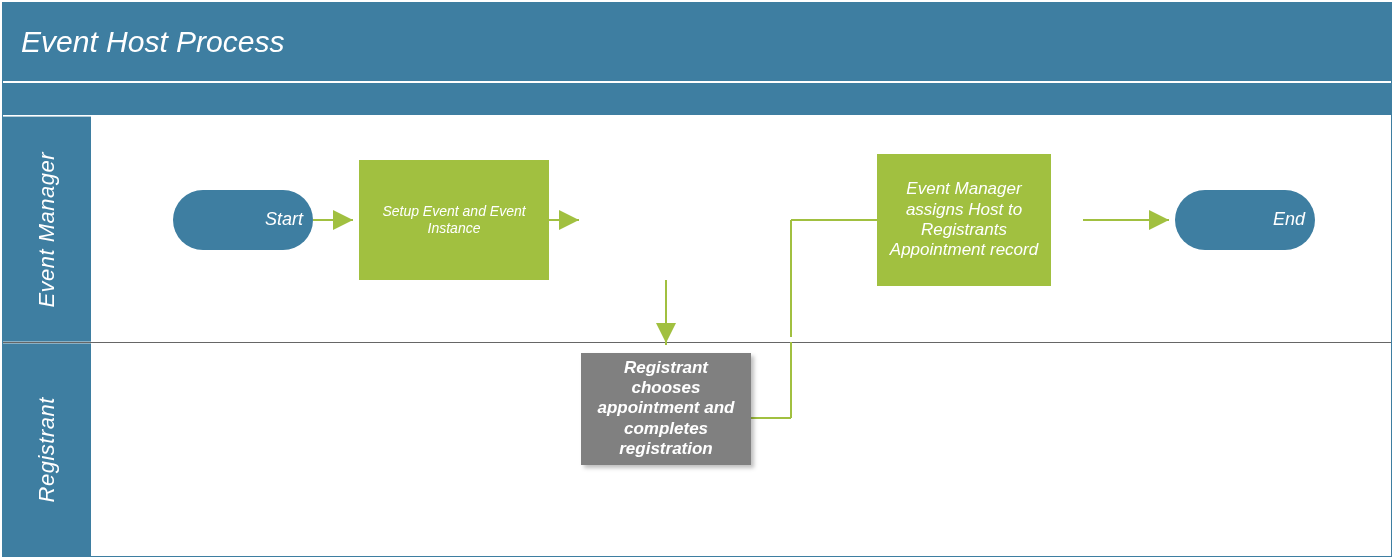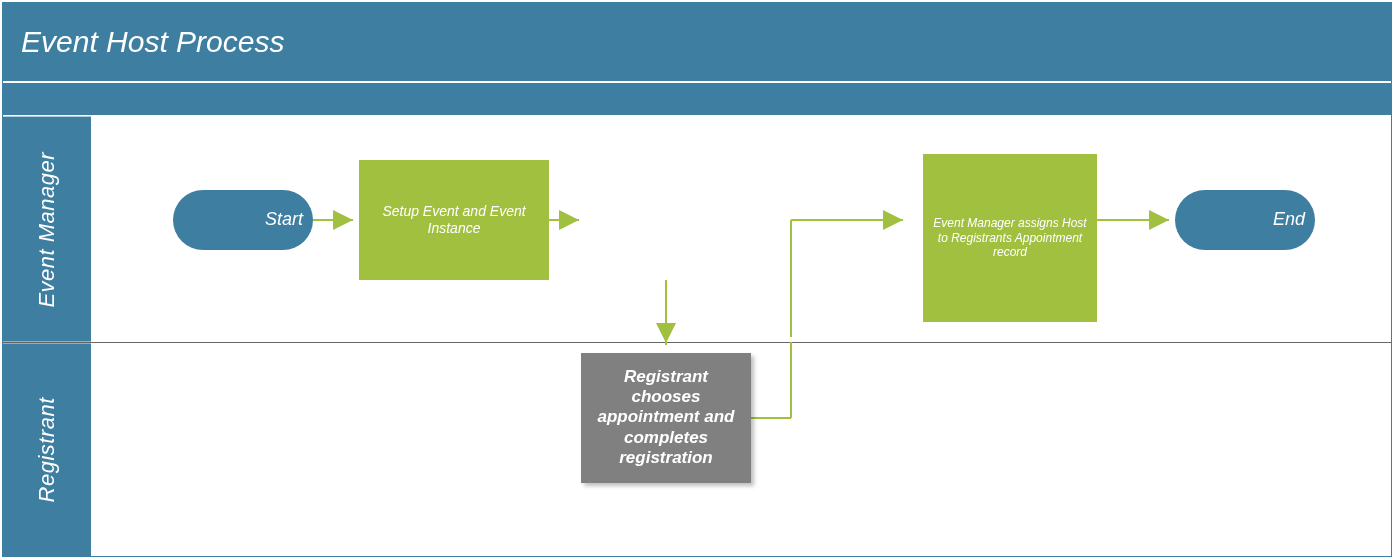--- a/index.html
+++ b/index.html
@@ -89,21 +89,21 @@
     background: #a1c040;
     color: #fff;
     width: 190px;
     height: 120px;
     font-size: 14px;
   }
   .process-grey {
     background: #808080;
     color: #fff;
     width: 170px;
-    height: 130px;
+    height: 112px;
     font-size: 17px;
     font-weight: 600;
     box-shadow: 3px 3px 4px rgba(0,0,0,0.25);
   }
   
   svg.arrows {
     position: absolute;
     top: 0; left: 0;
     width: 100%;
     height: 100%;
@@ -145,21 +145,21 @@
 
           <line class="arrow-line" x1="992" y1="103" x2="1078" y2="103" marker-end="url(#ah)"></line>
         </svg>
 
         <div class="node terminator" style="left:82px; top:73px;">
           <span>Start</span>
         </div>
         <div class="node process-green" style="left:268px; top:43px;">
           <span>Setup Event and Event Instance</span>
         </div>
-        <div class="node process-green" style="left:832px; top:37px; width:174px; height:168px; font-size:12px;">
+        <div class="node process-green" style="left:786px; top:37px; width:174px; height:132px; font-size:17px;">
           <span>Event Manager assigns Host to Registrants Appointment record</span>
         </div>
         <div class="node terminator" style="left:1084px; top:73px;">
           <span>End</span>
         </div>
       </div>
     </div>
 
     <div class="lane" style="flex:0.95;">
       <div class="lane-label">Registrant</div>

